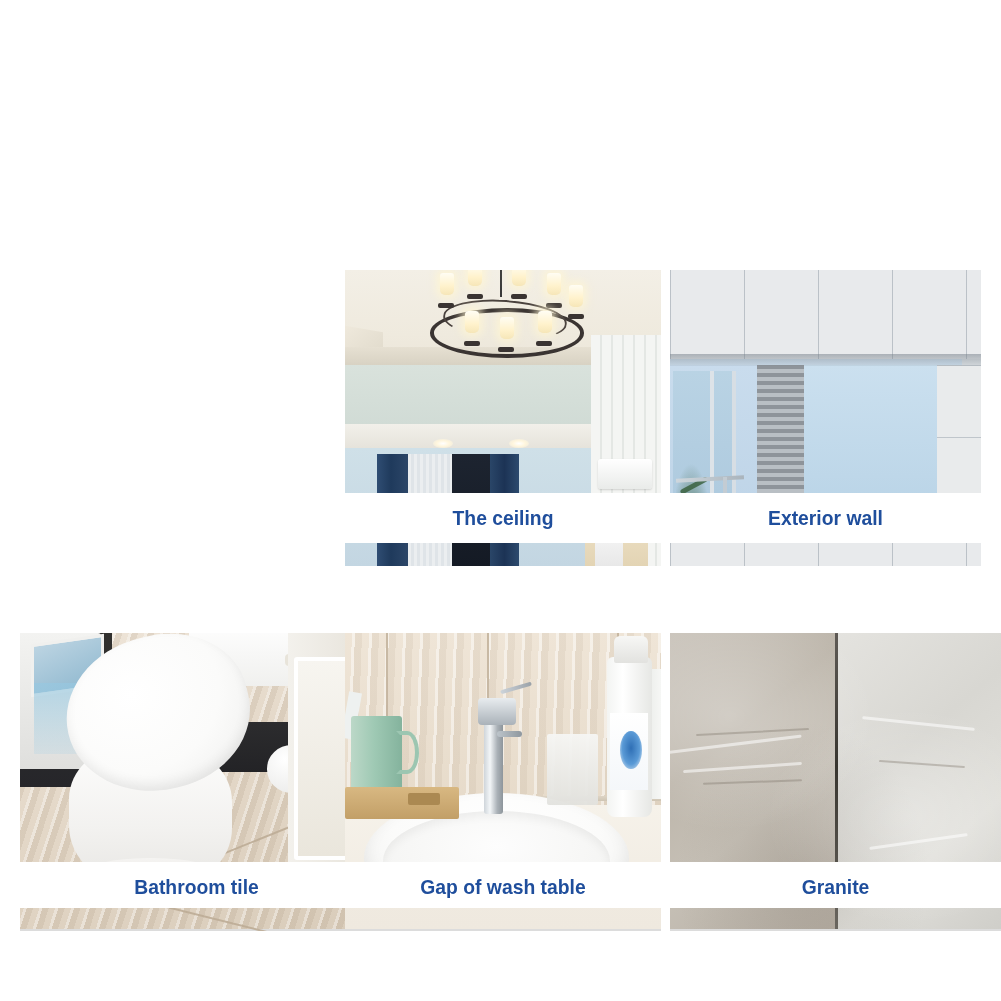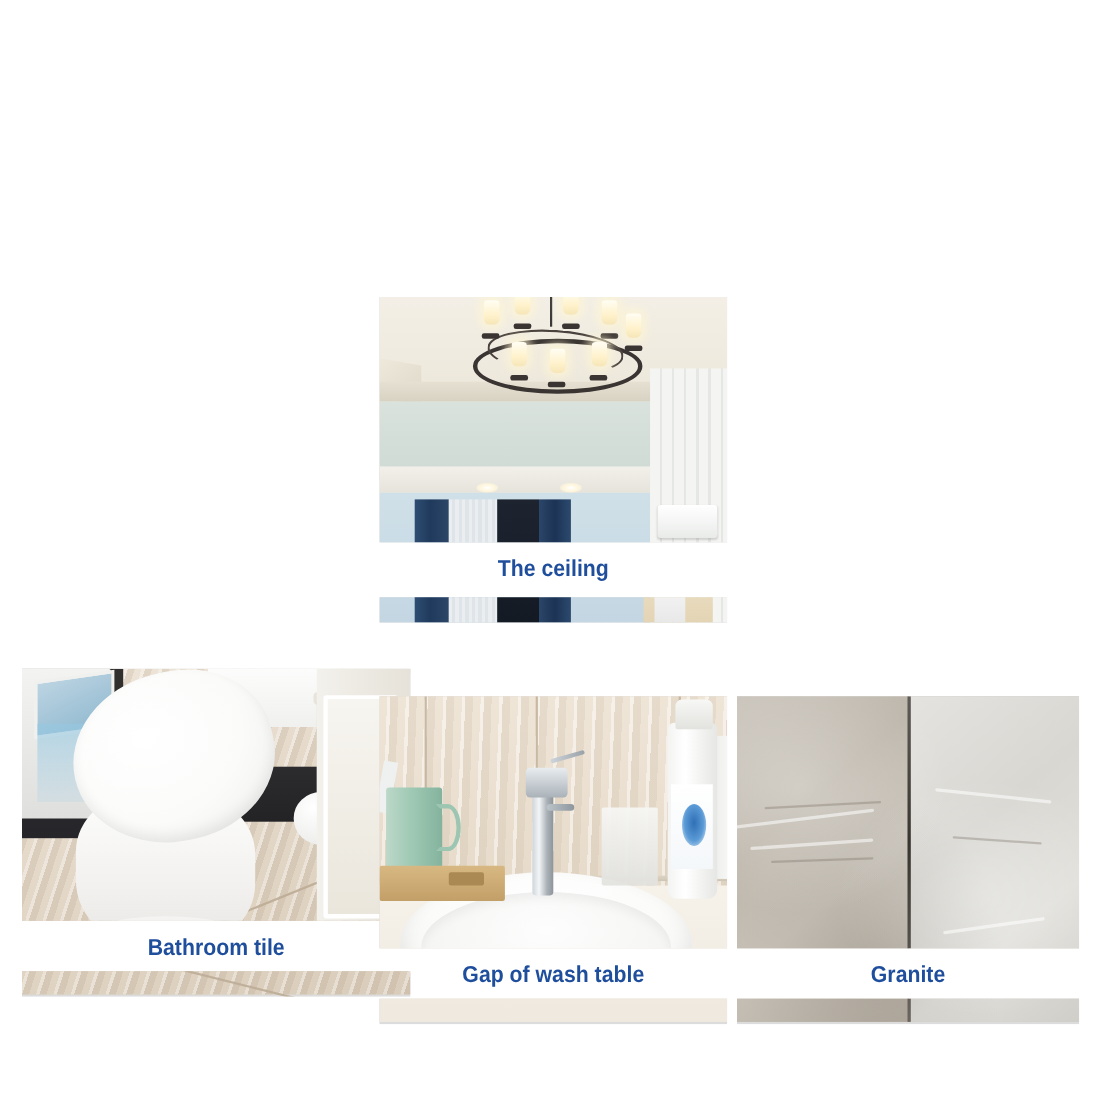--- a/index.html
+++ b/index.html
@@ -609,22 +609,51 @@
           <div class="curtain-sheer"></div>
           <div class="window-dark"></div>
           <div class="curtain-blue-r"></div>
           <div class="panel-wall"></div>
           <div class="fridge"></div>
           <div class="fridge-door"></div>
         </div>
       </div>
     </div>
 
-
-    <div class="cell" style="left:20px; top:608px; width:353px; height:298px;">
+    <div class="cell" style="left:670px; top:270px; width:311px; height:296px;">
+
+      <div class="photo photo-main" style="height:223px;">
+        <div class="scene s-ext" style="top:0;">
+          <div class="wall-left-blue"></div>
+          <div class="glass-blue"></div>
+          <div class="louver"></div>
+          <div class="right-pillar-b"></div>
+          <div class="right-pillar"></div>
+          <div class="window-frame"></div>
+          <div class="window-mullion"></div>
+          <div class="plant"></div>
+          <div class="plant-leaf" style="left:3%; top:72%; transform:rotate(-28deg);"></div>
+
+          <div class="rail"></div>
+          <div class="rail-post"></div>
+          <div class="stone-band"></div>
+          <div class="stone-shadow"></div>
+        </div>
+      </div>
+
+      <div class="caption" style="top:235px;">Exterior wall</div>
+
+      <div class="photo photo-strip" style="top:273px; height:23px;">
+        <div class="scene s-ext" style="top:-273px;">
+          <div class="stone-band" style="height:100%;"></div>
+        </div>
+      </div>
+    </div>
+
+    <div class="cell" style="left:20px; top:633px; width:353px; height:298px;">
 
       <div class="photo photo-main" style="height:229px;">
         <div class="scene s-bath" style="top:0;">
           <div class="floor"></div>
           <div class="grain"></div>
           <div class="tile-line" style="left:0; top:52%; width:46%; transform:rotate(18deg);"></div>
 
           <div class="tile-line" style="left:50%; top:64%; width:58%; transform:rotate(-22deg);"></div>
           <div class="wall-dark"></div>
           <div class="wall-dark-2"></div>
@@ -689,21 +718,21 @@
       <div class="caption" style="top:241px;">Gap of wash table</div>
 
       <div class="photo photo-strip" style="top:275px; height:23px;">
         <div class="scene s-wash" style="top:-275px;">
           <div class="counter" style="height:100%; top:0;"></div>
 
         </div>
       </div>
     </div>
 
-    <div class="cell" style="left:670px; top:633px; width:311px; height:230px;">
+    <div class="cell" style="left:670px; top:633px; width:311px; height:230px;padding-left:20px;">
 
       <div class="photo photo-main" style="height:229px;">
         <div class="scene s-gran" style="top:0;">
           <div class="slab-l"></div>
           <div class="slab-r"></div>
           <div class="mottle"></div>
           <div class="vein" style="left:-2%; top:37%; width:42%; transform:rotate(-7deg);"></div>
           <div class="vein" style="left:4%; top:45%; width:36%; transform:rotate(-4deg);"></div>
           <div class="vein-d" style="left:8%; top:33%; width:34%; transform:rotate(-3deg);"></div>
           <div class="vein-d" style="left:10%; top:50%; width:30%; transform:rotate(-2deg);"></div>

